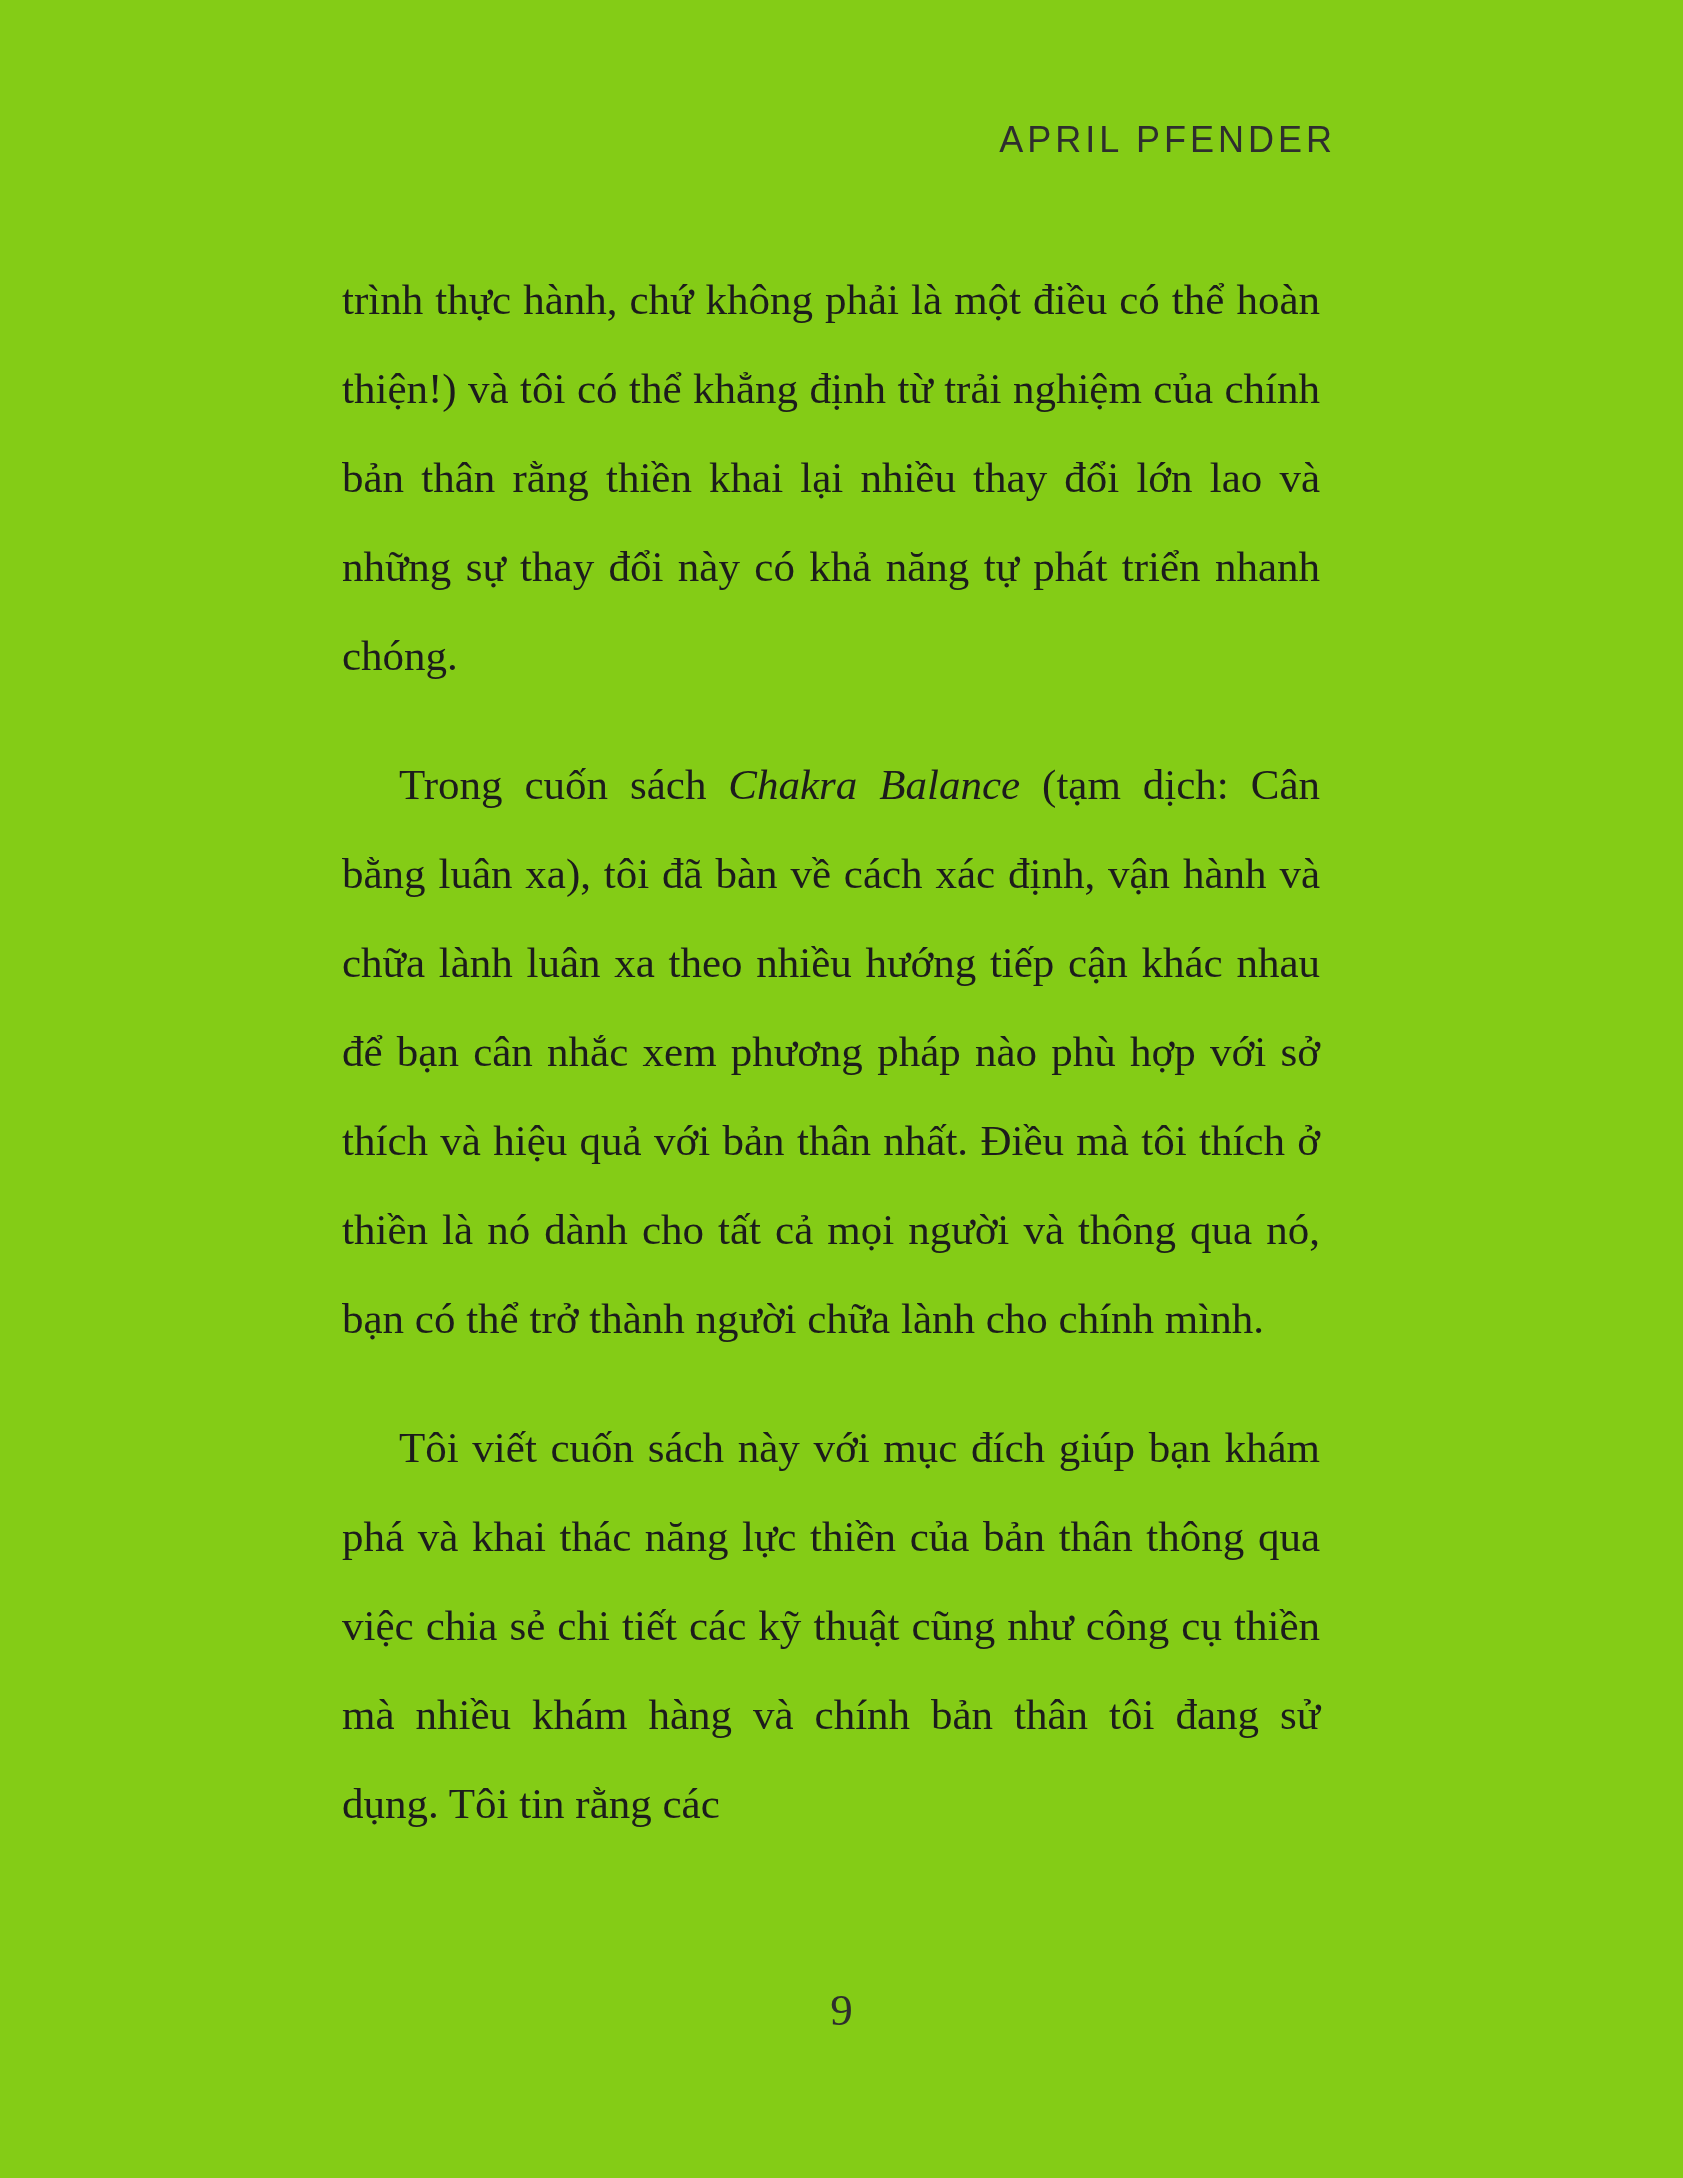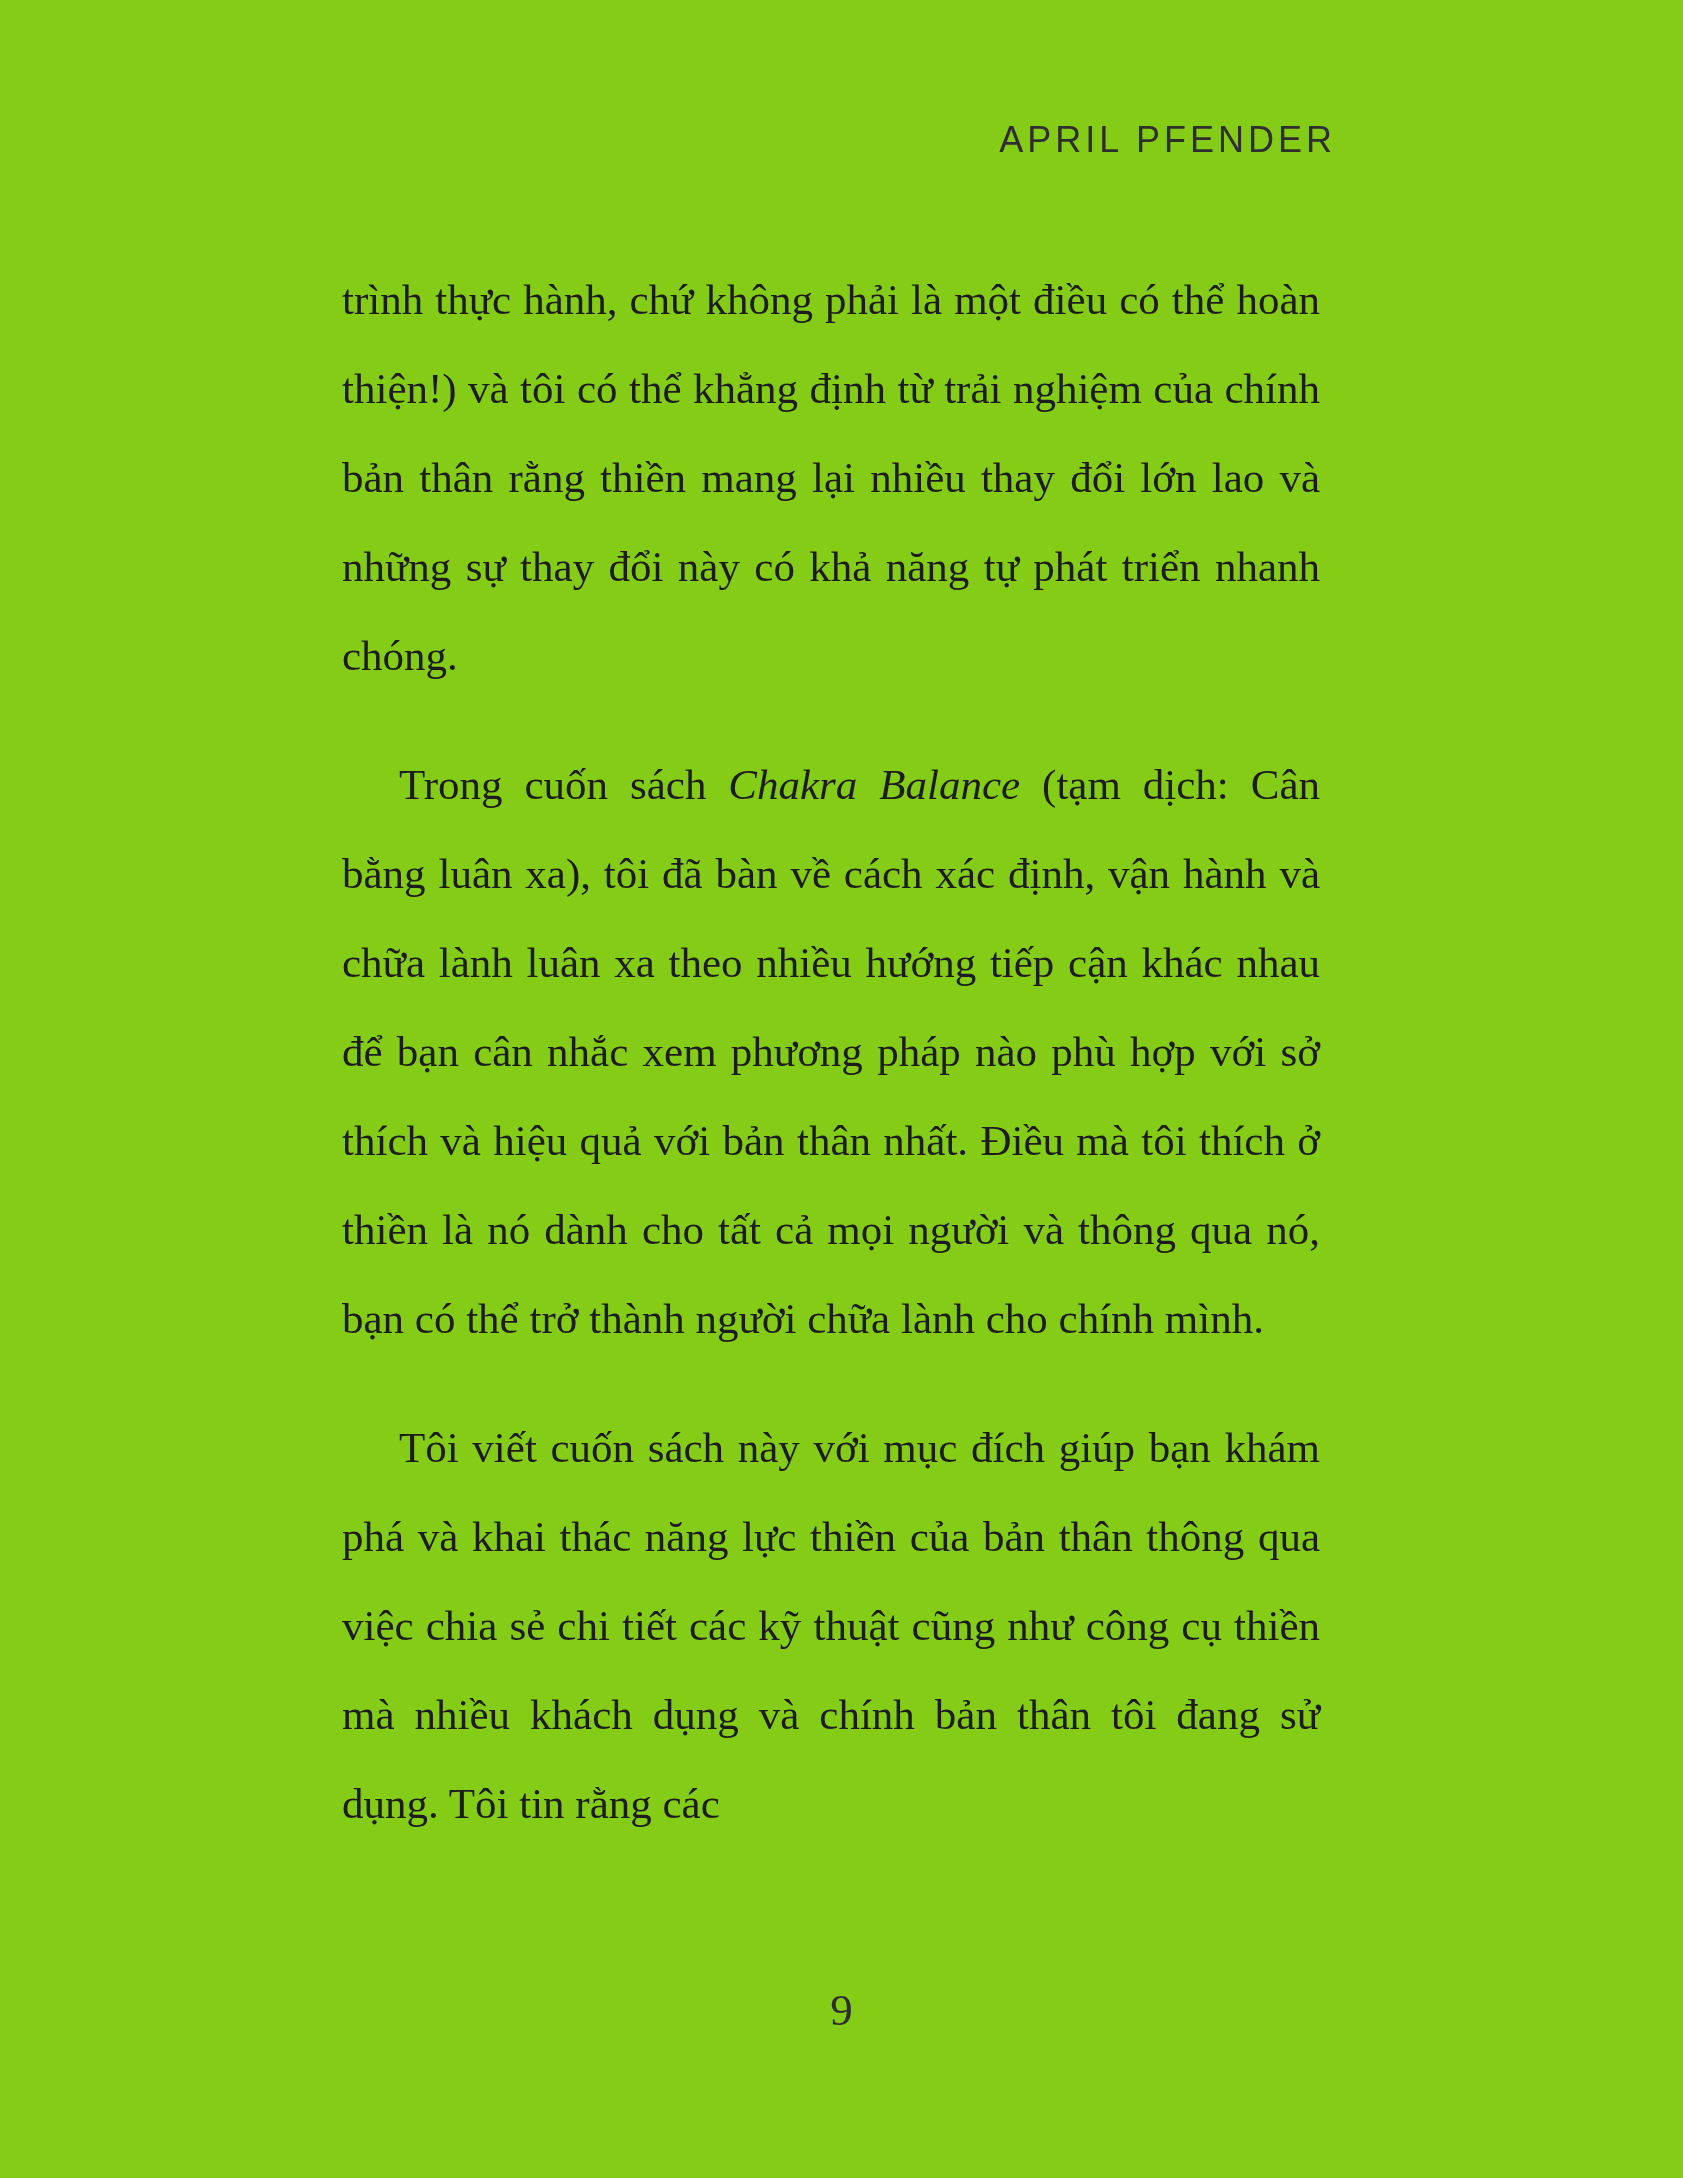--- a/index.html
+++ b/index.html
@@ -59,20 +59,20 @@
     color: #2e2e2e;
   }
 </style>
 </head>
 <body>
 
 <div class="book-page">
   <div class="running-header">APRIL PFENDER</div>
 
   <div class="body-text" id="body-text">
-      <p class="para"><span class="seg-normal">trình thực hành, chứ không phải là một điều có thể hoàn thiện!) và tôi có thể khẳng định từ trải nghiệm của chính bản thân rằng thiền mang lại nhiều thay đổi lớn lao và những sự thay đổi này có khả năng tự phát triển nhanh chóng.</span></p>
+      <p class="para"><span class="seg-normal">trình thực hành, chứ không phải là một điều có thể hoàn thiện!) và tôi có thể khẳng định từ trải nghiệm của chính bản thân rằng thiền khai lại nhiều thay đổi lớn lao và những sự thay đổi này có khả năng tự phát triển nhanh chóng.</span></p>
       <p class="para indented"><span class="seg-normal">Trong cuốn sách </span><span class="seg-italic">Chakra Balance</span><span class="seg-normal"> (tạm dịch: Cân bằng luân xa), tôi đã bàn về cách xác định, vận hành và chữa lành luân xa theo nhiều hướng tiếp cận khác nhau để bạn cân nhắc xem phương pháp nào phù hợp với sở thích và hiệu quả với bản thân nhất. Điều mà tôi thích ở thiền là nó dành cho tất cả mọi người và thông qua nó, bạn có thể trở thành người chữa lành cho chính mình.</span></p>
-      <p class="para indented"><span class="seg-normal">Tôi viết cuốn sách này với mục đích giúp bạn khám phá và khai thác năng lực thiền của bản thân thông qua việc chia sẻ chi tiết các kỹ thuật cũng như công cụ thiền mà nhiều khách dụng và chính bản thân tôi đang sử dụng. Tôi tin rằng các</span></p>
+      <p class="para indented"><span class="seg-normal">Tôi viết cuốn sách này với mục đích giúp bạn khám phá và khai thác năng lực thiền của bản thân thông qua việc chia sẻ chi tiết các kỹ thuật cũng như công cụ thiền mà nhiều khám hàng và chính bản thân tôi đang sử dụng. Tôi tin rằng các</span></p>
     </div>
 
   <div class="page-number">9</div>
 </div>
 
 
 </body></html>

